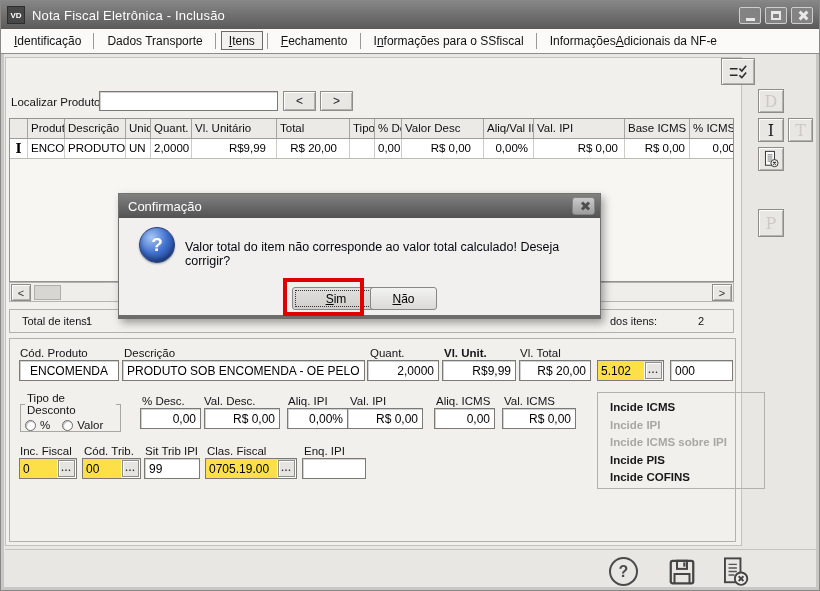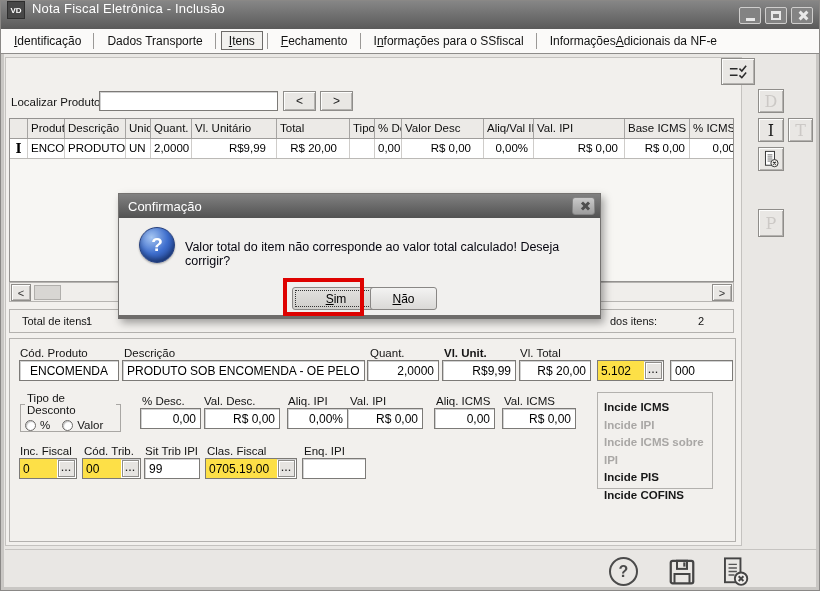--- a/index.html
+++ b/index.html
@@ -6,21 +6,21 @@
   body { font-family:"Liberation Sans", sans-serif; background:#555; }
   #window{
     position:relative; width:820px; height:591px; overflow:hidden;
     background:#e9e7e4; border:1px solid #8a8886;
     box-shadow: inset 0 0 0 3px #c9c7c4;
   }
   
   .titlebar{
     position:absolute; left:0; top:0; width:820px; height:28px;
     background:linear-gradient(#868686,#5a5a5a);
-    display:flex; align-items:flex-start; padding:0 6px; color:#fff;
+    display:flex; align-items:center; padding:0 6px; color:#fff;
   }
   .appicon{
     width:18px; height:18px; background:#474747; border:1px solid #2e2e2e;
     color:#fff; font-size:8px; font-weight:bold; display:flex;
     align-items:center; justify-content:center; margin-right:7px;
   }
   .wtitle{ font-size:13px; letter-spacing:.2px; }
   .winbtns{ position:absolute; right:8px; top:6px; display:flex; gap:4px; }
   .winbtn{
     width:22px; height:17px; background:#838383; border:1px solid #cfcecd;
@@ -109,22 +109,22 @@
   fieldset.tipodesc{
     position:absolute; left:10px; top:53px; width:101px; height:40px;
     border:1px solid #a9a7a4; font-size:11.5px; color:#141414; padding:2px 4px;
   }
   fieldset.tipodesc legend{ font-size:11.5px; padding:0 2px; }
   .radio-row{ display:flex; gap:12px; align-items:center; margin-top:1px; }
   .radio{ display:flex; align-items:center; gap:4px; font-size:11.5px; }
   .rdot{ width:11px; height:11px; border-radius:50%; background:#fff; border:1px solid #6c6a68;
     box-shadow:inset 1px 1px 1px rgba(0,0,0,.25); }
   .incide{
-    position:absolute; left:587px; top:53px; width:116px; height:97px;
-    border:1px solid #b3b1ae; padding:6px 0 0 6px;
+    position:absolute; left:587px; top:53px; width:168px; height:97px;
+    border:1px solid #b3b1ae; padding:6px 0 0 12px;
   }
   .incide div{ font-size:11.5px; font-weight:bold; color:#171717; line-height:17.5px; }
   .incide div.dis{ color:#a9a7a5; }
   
   .sbtn{ position:absolute; font-family:"DejaVu Serif",serif; font-size:16px; }
   .sbtn.dis{ color:#ccc9c6; } .sbtn.en{ color:#1b1b1b; }
   
   .bottomsep{ position:absolute; left:4px; top:548px; width:812px; height:1px; background:#c6c4c1; }
   .icbtn{ position:absolute; background:transparent; border:none; cursor:default; }
   .helpcirc{ width:29px; height:29px; border-radius:50%; border:2px solid #4b4b4b;

